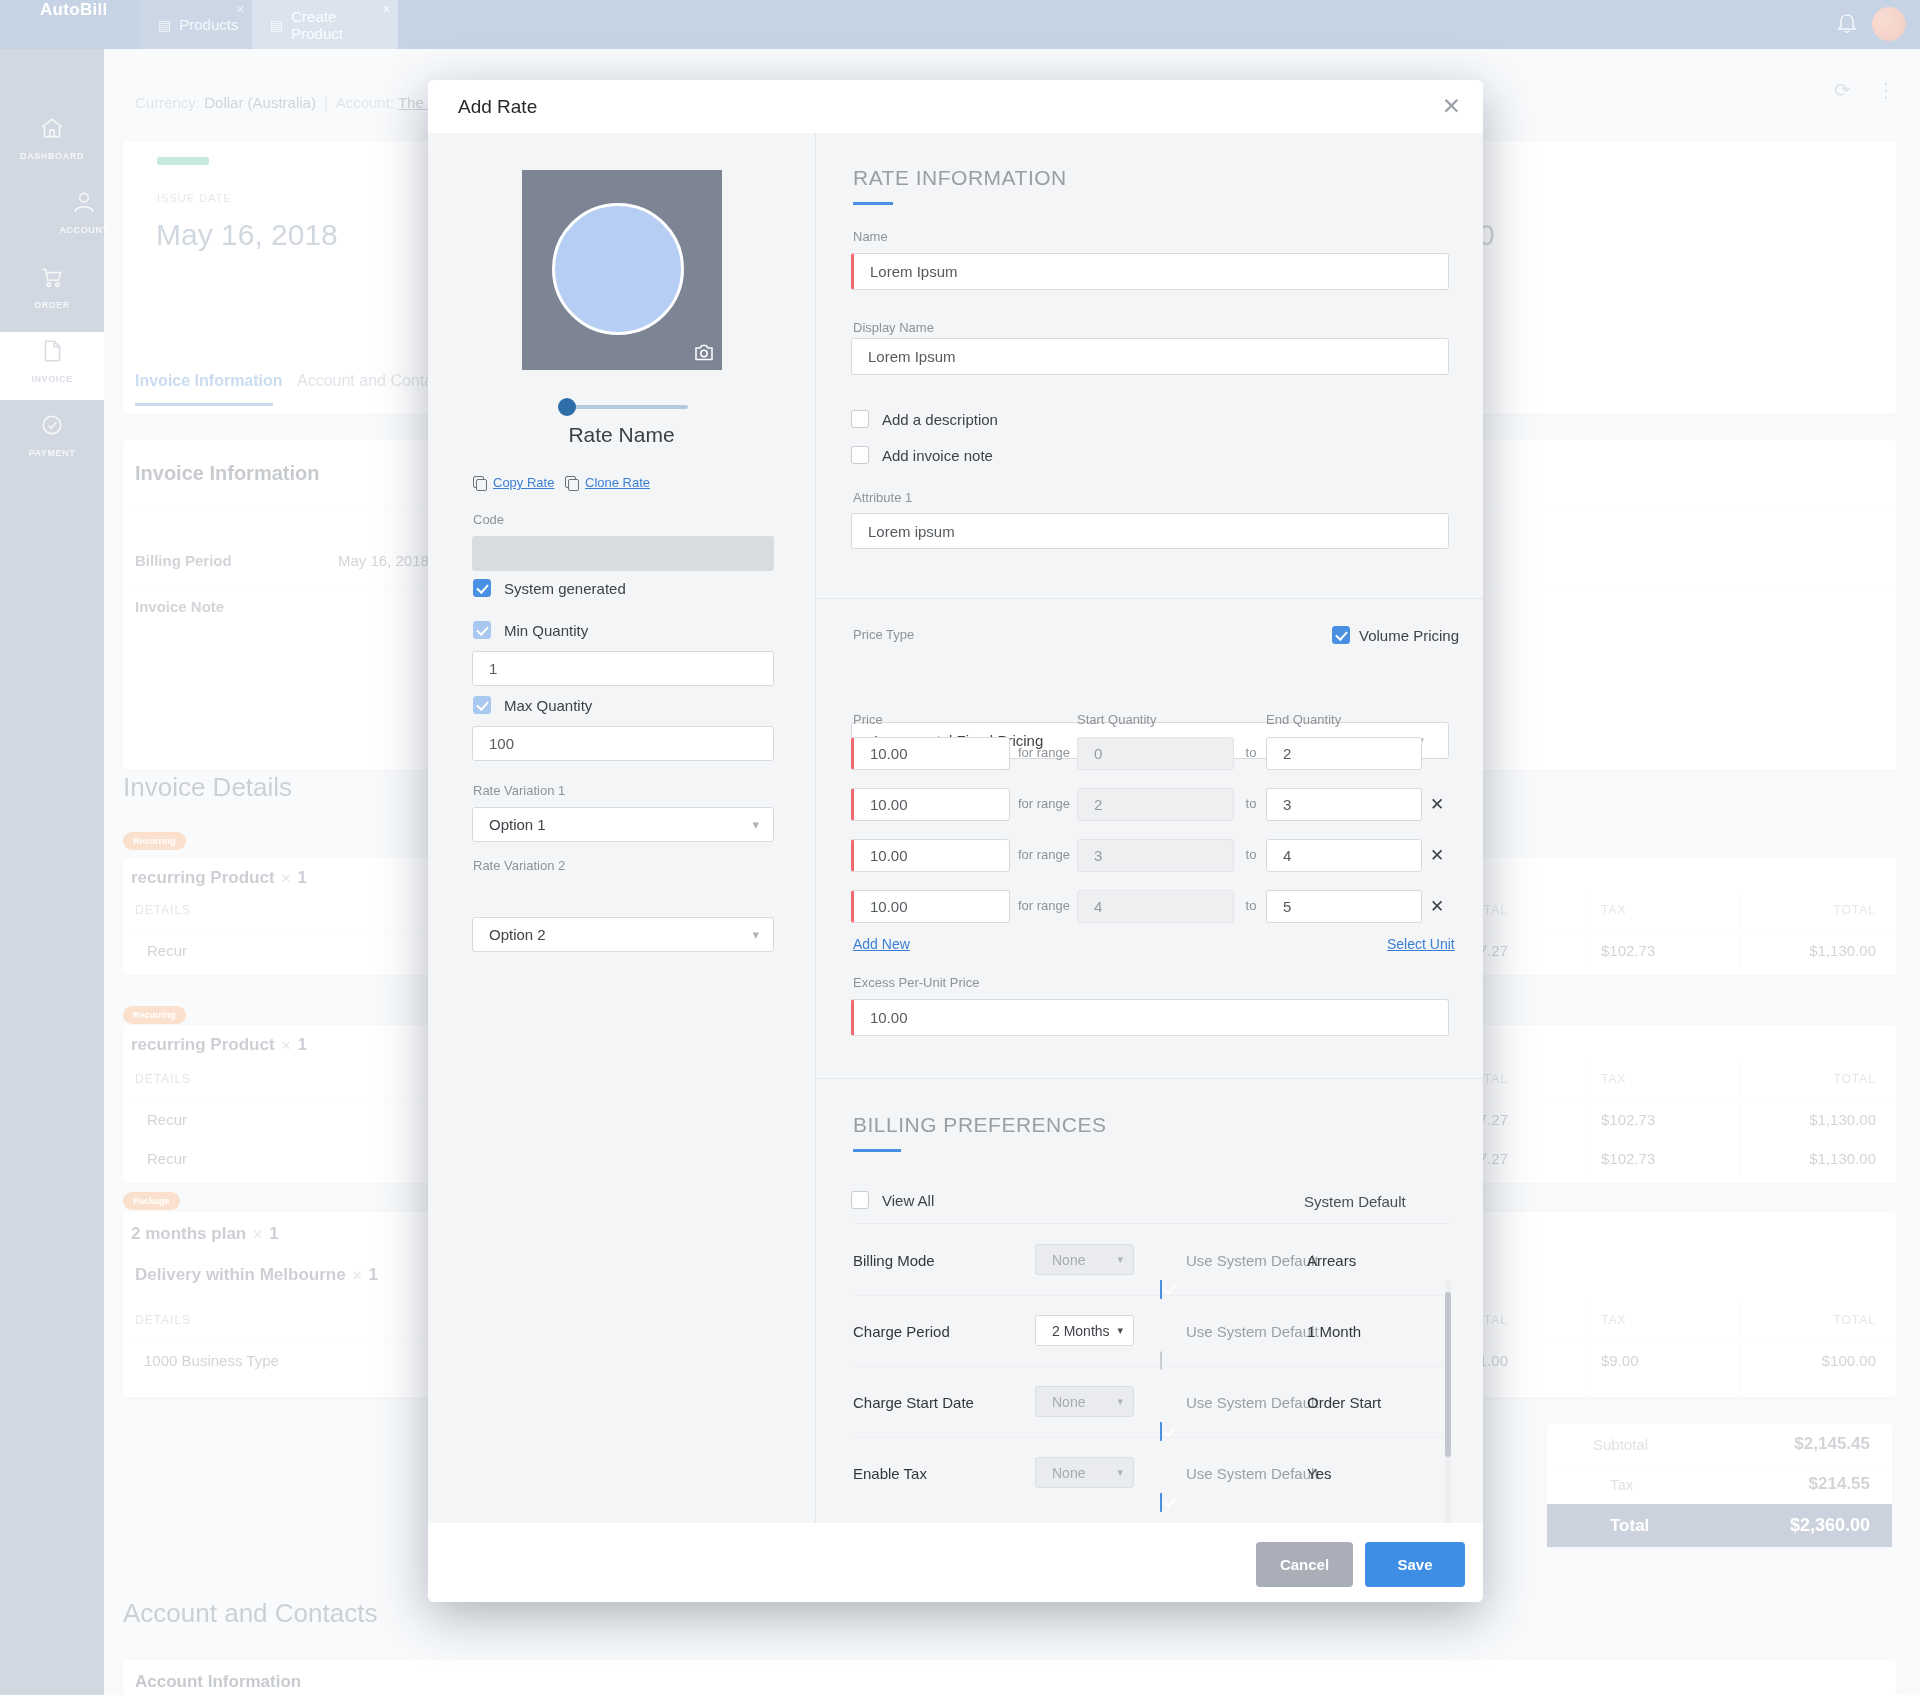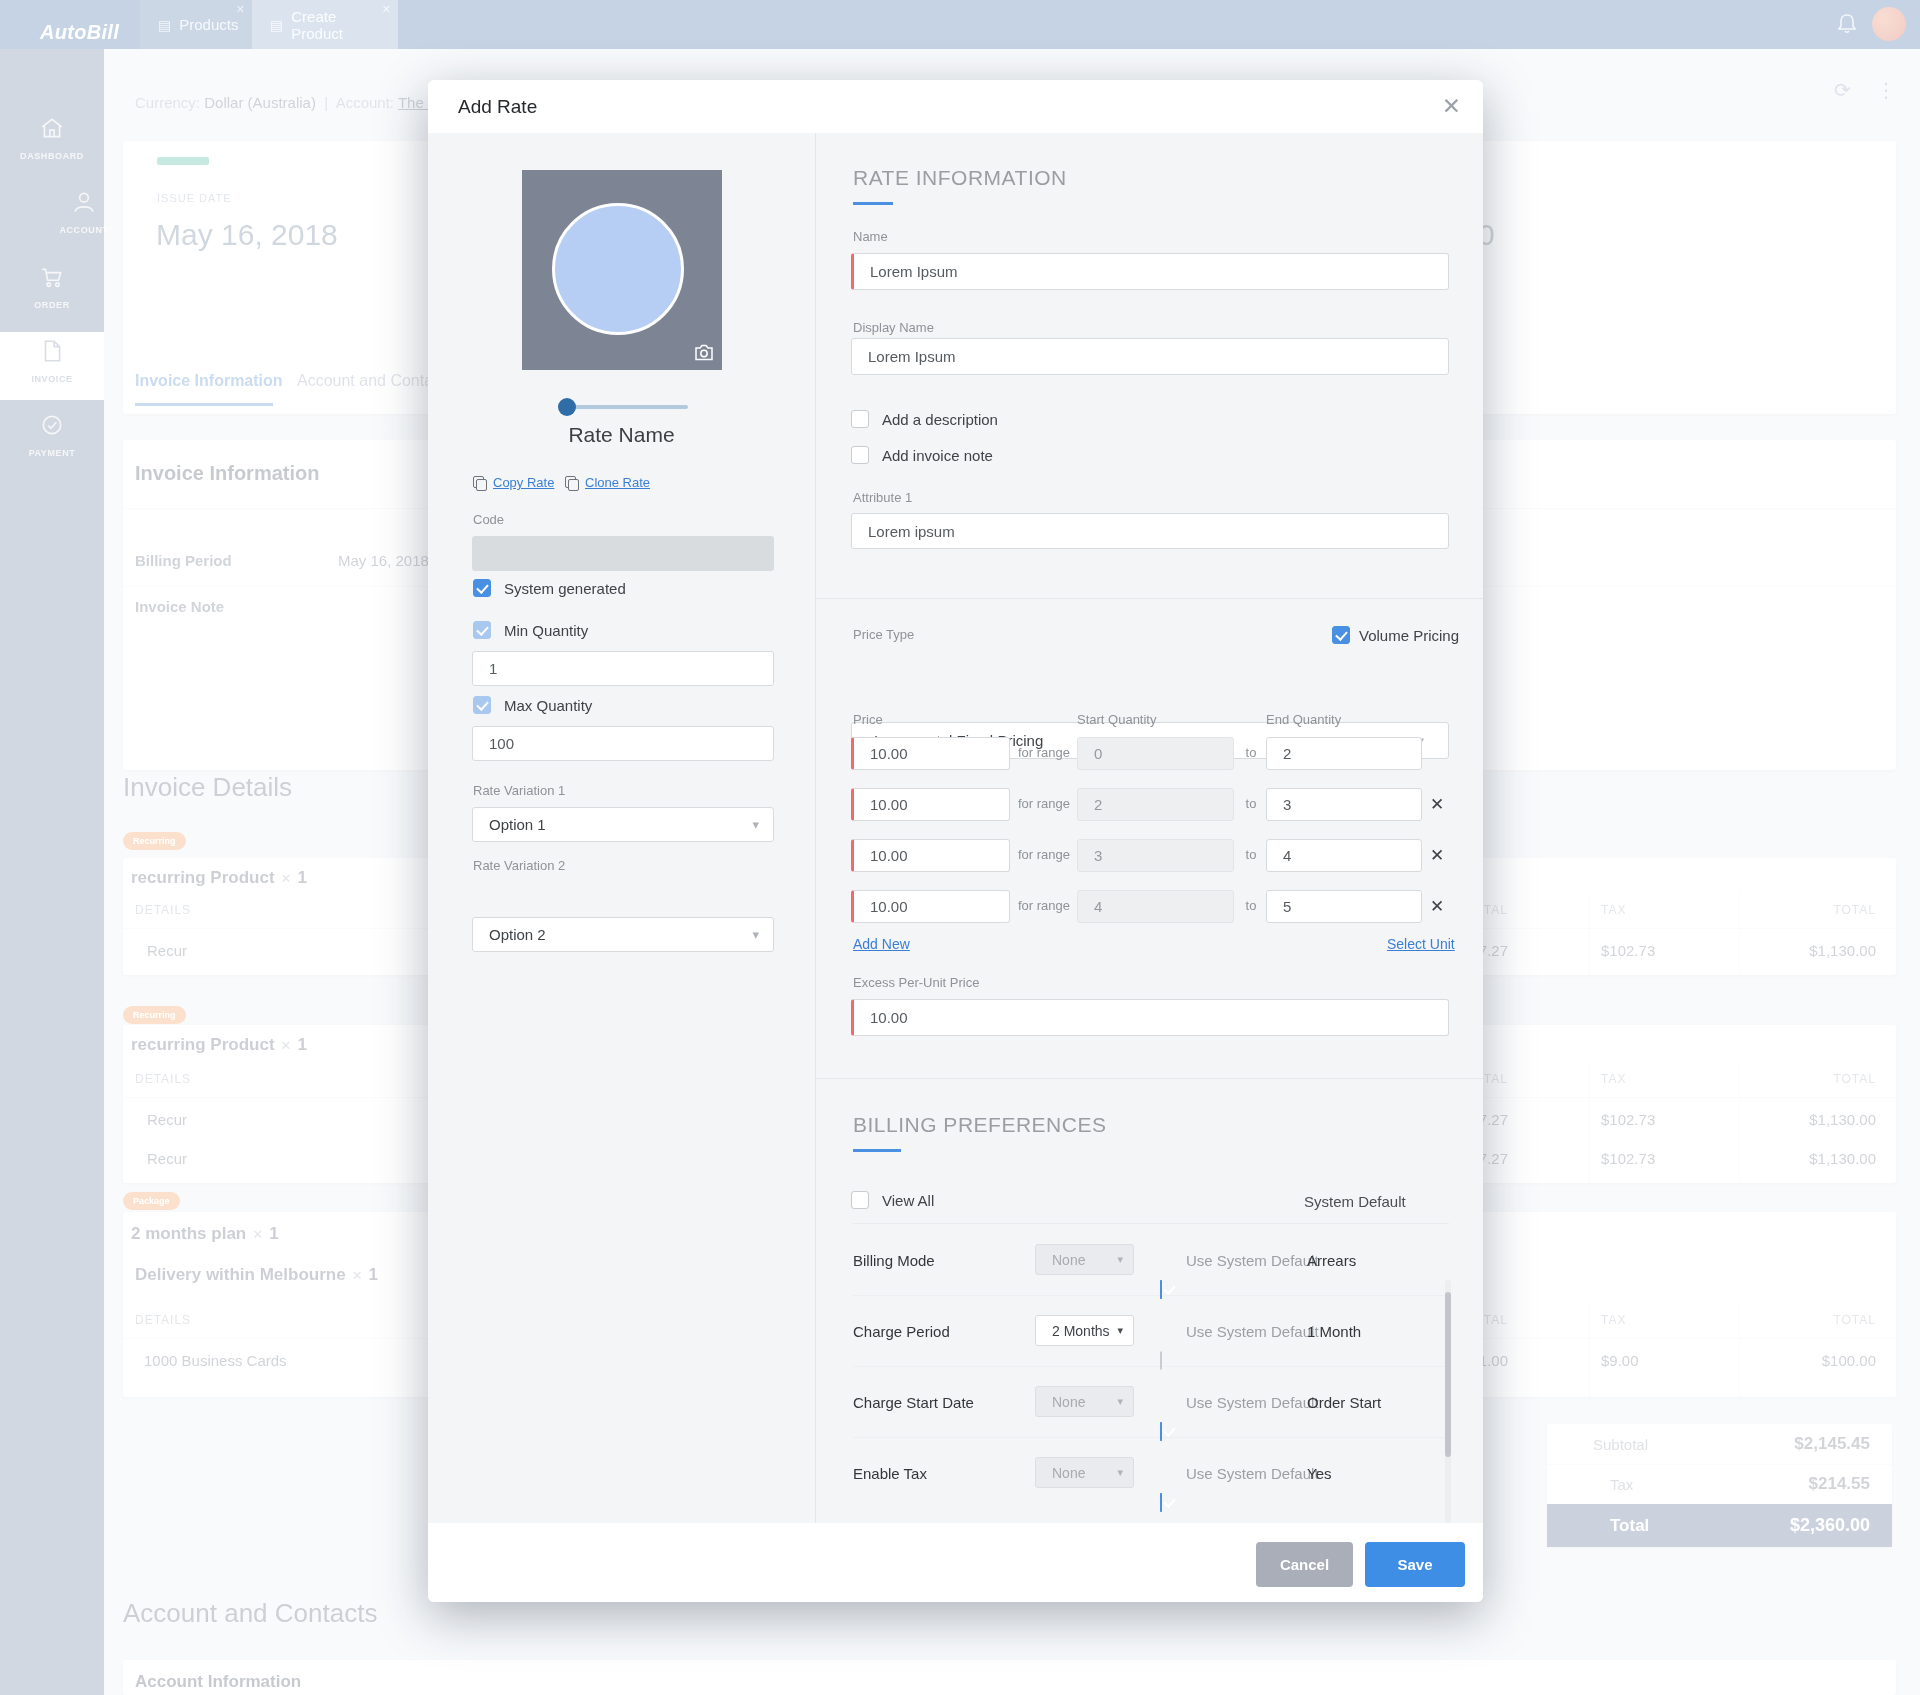--- a/index.html
+++ b/index.html
@@ -2,21 +2,21 @@
 <html><head>
 <meta charset="utf-8">
 <style>
   html,body{margin:0;padding:0;}
   body{font-family:"Liberation Sans","DejaVu Sans",sans-serif; background:#e7ebf2;}
   .stage{position:relative;width:1920px;height:1695px;overflow:hidden;background:#e7ebf2;}
   .abs{position:absolute;}
 
   
   .navbar{left:0;top:0;width:1920px;height:49px;background:#35619f;}
-  .logo{left:40px;top:21px;color:#fff;font-style:italic;font-weight:700;font-size:20px;letter-spacing:.3px;}
+  .logo{left:40px;top:0;color:#fff;font-weight:700;font-size:17px;letter-spacing:.3px;}
   .nav-tab{top:0;height:49px;display:flex;align-items:center;gap:8px;padding:0 26px 0 18px;box-sizing:border-box;color:#dfe8f4;font-size:15px;}
   .nav-tab .tabicon{font-size:14px;opacity:.9;}
   .nav-tab .tabx{position:absolute;right:7px;top:3px;font-size:11px;opacity:.8;}
   .tab-products{left:140px;background:#46719f;}
   .tab-create{left:252px;background:#7d9cc4;color:#f2f6fb;}
   .bellwrap{left:1836px;top:12px;color:#d7e2f2;}
   .avatar{left:1872px;top:7px;width:34px;height:34px;border-radius:50%;background:radial-gradient(circle at 35% 35%,#e8855f,#c9472e);}
   .sidebar{left:0;top:49px;width:104px;height:1646px;background:#5f7392;}
   .side-item{left:0;width:104px;height:68px;color:rgba(255,255,255,.78);text-align:center;}
   .side-item .sicon{display:block;margin:6px auto 4px;width:26px;height:26px;}
@@ -240,21 +240,21 @@
   <div class="abs prod-title" style="left:135px;top:1265px;">
     <span>Delivery within Melbourne</span><span class="prod-x">✕</span><span>1</span>
   </div>
   <div class="abs th" style="left:135px;top:1313px;">DETAILS</div>
   <div class="abs th" style="left:1370px;top:1313px;width:138px;text-align:right;">TOTAL</div>
   <div class="abs th" style="left:1601px;top:1313px;">TAX</div>
   <div class="abs th" style="left:1740px;top:1313px;width:136px;text-align:right;">TOTAL</div>
   <div class="abs hr" style="left:123px;top:1338px;width:1773px;"></div>
   <div class="abs vr" style="left:1589px;top:1303px;height:94px;"></div>
   <div class="abs vr" style="left:1739px;top:1303px;height:94px;"></div>
-  <div class="abs td" style="left:144px;top:1352px;">1000 Business Cards</div>
+  <div class="abs td" style="left:144px;top:1352px;">1000 Business Type</div>
   <div class="abs td" style="left:1370px;top:1352px;width:138px;text-align:right;">$91.00</div>
   <div class="abs td" style="left:1601px;top:1352px;">$9.00</div>
   <div class="abs td" style="left:1740px;top:1352px;width:136px;text-align:right;">$100.00</div>
 
   <div class="abs card" style="left:1547px;top:1424px;width:345px;height:123px;"></div>
   <div class="abs tot-lab" style="left:1593px;top:1436px;">Subtotal</div>
   <div class="abs tot-val" style="left:1660px;top:1434px;width:210px;text-align:right;">$2,145.45</div>
   <div class="abs hr" style="left:1547px;top:1464px;width:345px;"></div>
   <div class="abs tot-lab" style="left:1610px;top:1476px;">Tax</div>
   <div class="abs tot-val" style="left:1660px;top:1474px;width:210px;text-align:right;">$214.55</div>

